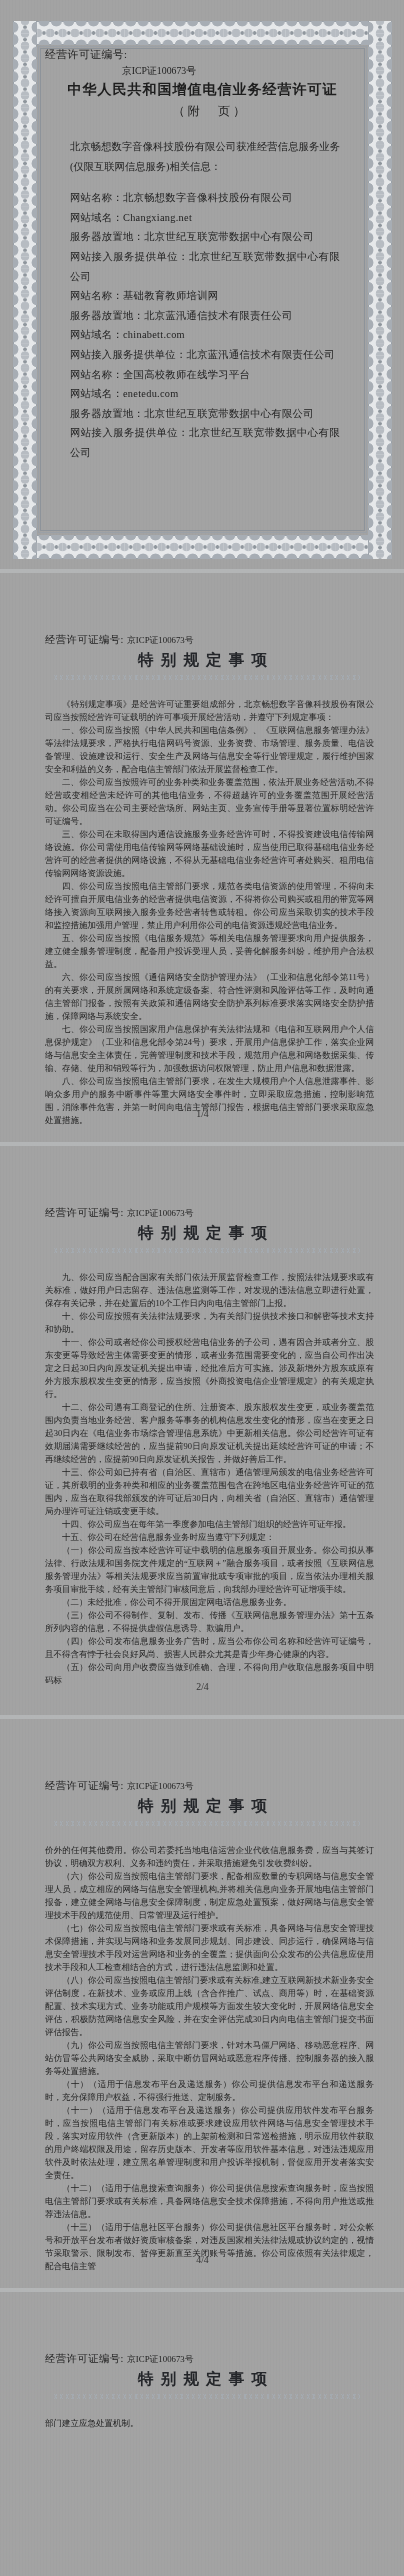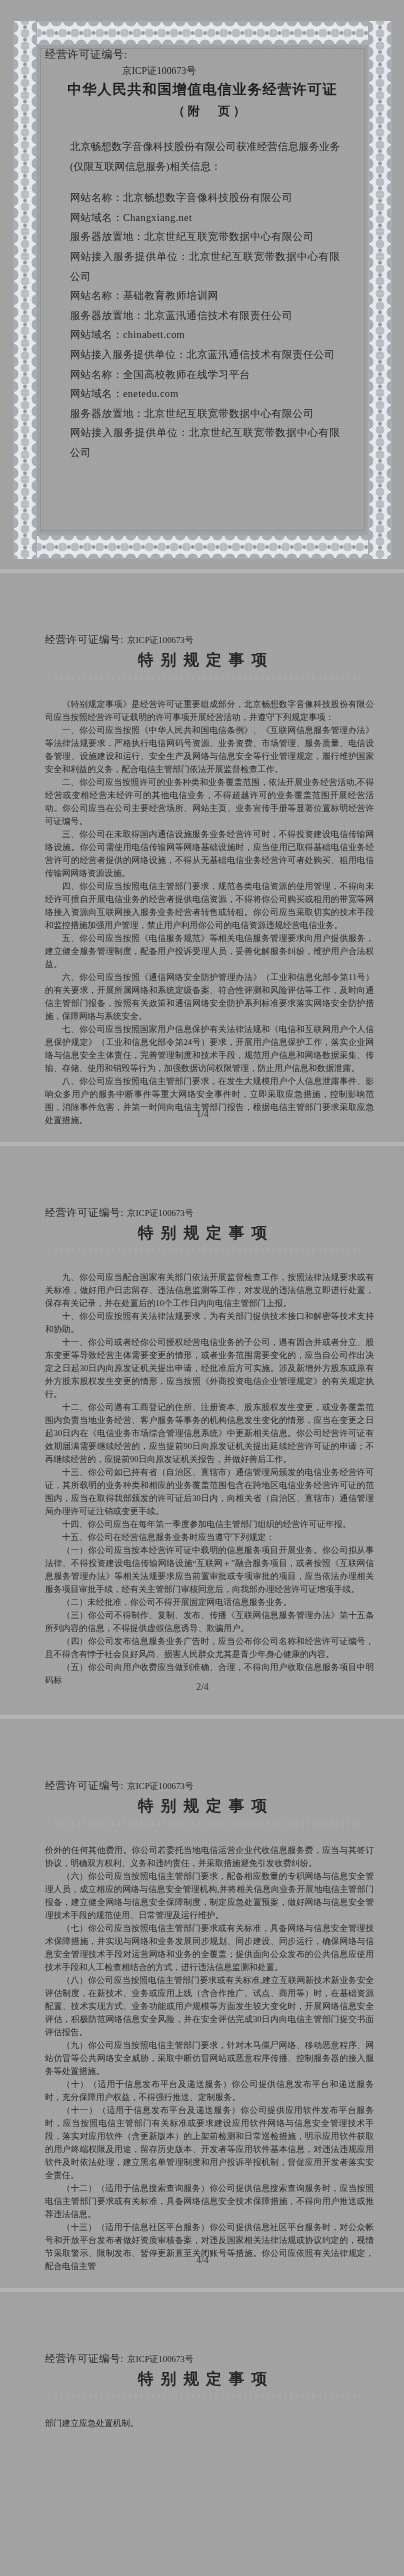--- a/index.html
+++ b/index.html
@@ -58,21 +58,21 @@
     position:absolute;left:40px;right:40px;top:48px;bottom:38px;
     border:0.5px solid #8d939a;
     outline:0.5px solid #9aa0a7;
     outline-offset:1.5px;
   }
 
   
   .c-license-label{position:absolute;left:45px;top:48px;font-size:10.8px;letter-spacing:0.5px;}
   .c-license-number{position:absolute;left:122px;top:65px;font-size:9.8px;}
   .c-title{position:absolute;left:0;right:0;top:81px;text-align:center;font-size:14px;font-weight:600;letter-spacing:1px;}
-  .c-subtitle{position:absolute;left:16px;right:0;top:103px;text-align:center;font-size:12px;font-weight:700;letter-spacing:3.1px;}
+  .c-subtitle{position:absolute;left:16px;right:0;top:103px;text-align:center;font-size:12px;font-weight:400;letter-spacing:3.1px;}
   .c-body{position:absolute;left:70px;width:270px;top:137px;font-size:10.3px;line-height:19.6px;text-align:justify;}
   .c-intro{margin:0 0 12px 0;}
   .entry{margin:0;}
   .entry-label{letter-spacing:0.3px;}
   .entry-value{letter-spacing:0.3px;}
 
   
   .sp-license{position:absolute;left:45px;top:60px;font-size:10.3px;letter-spacing:0.5px;}
   .sp-license .num{font-size:8.8px;margin-left:3.1px;letter-spacing:0;}
   .sp-title{position:absolute;left:0;right:0;top:77px;text-align:center;font-size:15.5px;font-weight:700;letter-spacing:7.2px;text-indent:7.2px;color:#24262a;}
@@ -157,21 +157,21 @@
     <div class="sp-title">特别规定事项</div>
     <div class="zigzag"></div>
     <div class="sp-body">
         <div class="para indent">九、你公司应当配合国家有关部门依法开展监督检查工作，按照法律法规要求或有关标准，做好用户日志留存、违法信息监测等工作，对发现的违法信息立即进行处置，保存有关记录，并在处置后的10个工作日内向电信主管部门上报。</div>
         <div class="para indent">十、你公司应按照有关法律法规要求，为有关部门提供技术接口和解密等技术支持和协助。</div>
         <div class="para indent">十一、你公司或者经你公司授权经营电信业务的子公司，遇有因合并或者分立、股东变更等导致经营主体需要变更的情形，或者业务范围需要变化的，应当自公司作出决定之日起30日内向原发证机关提出申请，经批准后方可实施。涉及新增外方股东或原有外方股东股权发生变更的情形，应当按照《外商投资电信企业管理规定》的有关规定执行。</div>
         <div class="para indent">十二、你公司遇有工商登记的住所、注册资本、股东股权发生变更，或业务覆盖范围内负责当地业务经营、客户服务等事务的机构信息发生变化的情形，应当在变更之日起30日内在《电信业务市场综合管理信息系统》中更新相关信息。你公司经营许可证有效期届满需要继续经营的，应当提前90日向原发证机关提出延续经营许可证的申请；不再继续经营的，应提前90日向原发证机关报告，并做好善后工作。</div>
         <div class="para indent">十三、你公司如已持有省（自治区、直辖市）通信管理局颁发的电信业务经营许可证，其所载明的业务种类和相应的业务覆盖范围包含在跨地区电信业务经营许可证的范围内，应当在取得我部颁发的许可证后30日内，向相关省（自治区、直辖市）通信管理局办理许可证注销或变更手续。</div>
         <div class="para indent">十四、你公司应当在每年第一季度参加电信主管部门组织的经营许可证年报。</div>
         <div class="para indent">十五、你公司在经营信息服务业务时应当遵守下列规定：</div>
-        <div class="para indent">（一）你公司应当按本经营许可证中载明的信息服务项目开展业务。你公司拟从事法律、不得投资建设电信传输网络设施“互联网＋”融合服务项目，或者按照《互联网信息服务管理办法》等相关法规要求应当前置审批或专项审批的项目，应当依法办理相关服务项目审批手续，经有关主管部门审核同意后，向我部办理经营许可证增项手续。</div>
+        <div class="para indent">（一）你公司应当按本经营许可证中载明的信息服务项目开展业务。你公司拟从事法律、行政法规和国务院文件规定的“互联网＋”融合服务项目，或者按照《互联网信息服务管理办法》等相关法规要求应当前置审批或专项审批的项目，应当依法办理相关服务项目审批手续，经有关主管部门审核同意后，向我部办理经营许可证增项手续。</div>
         <div class="para indent">（二）未经批准，你公司不得开展固定网电话信息服务业务。</div>
         <div class="para indent">（三）你公司不得制作、复制、发布、传播《互联网信息服务管理办法》第十五条所列内容的信息，不得提供虚假信息诱导、欺骗用户。</div>
         <div class="para indent">（四）你公司发布信息服务业务广告时，应当公布你公司名称和经营许可证编号，且不得含有悖于社会良好风尚、损害人民群众尤其是青少年身心健康的内容。</div>
         <div class="para indent">（五）你公司向用户收费应当做到准确、合理，不得向用户收取信息服务项目中明码标</div>
       </div>
     <div class="page-no">2/4</div>
   </div>
 
   <div class="separator"></div>
 

